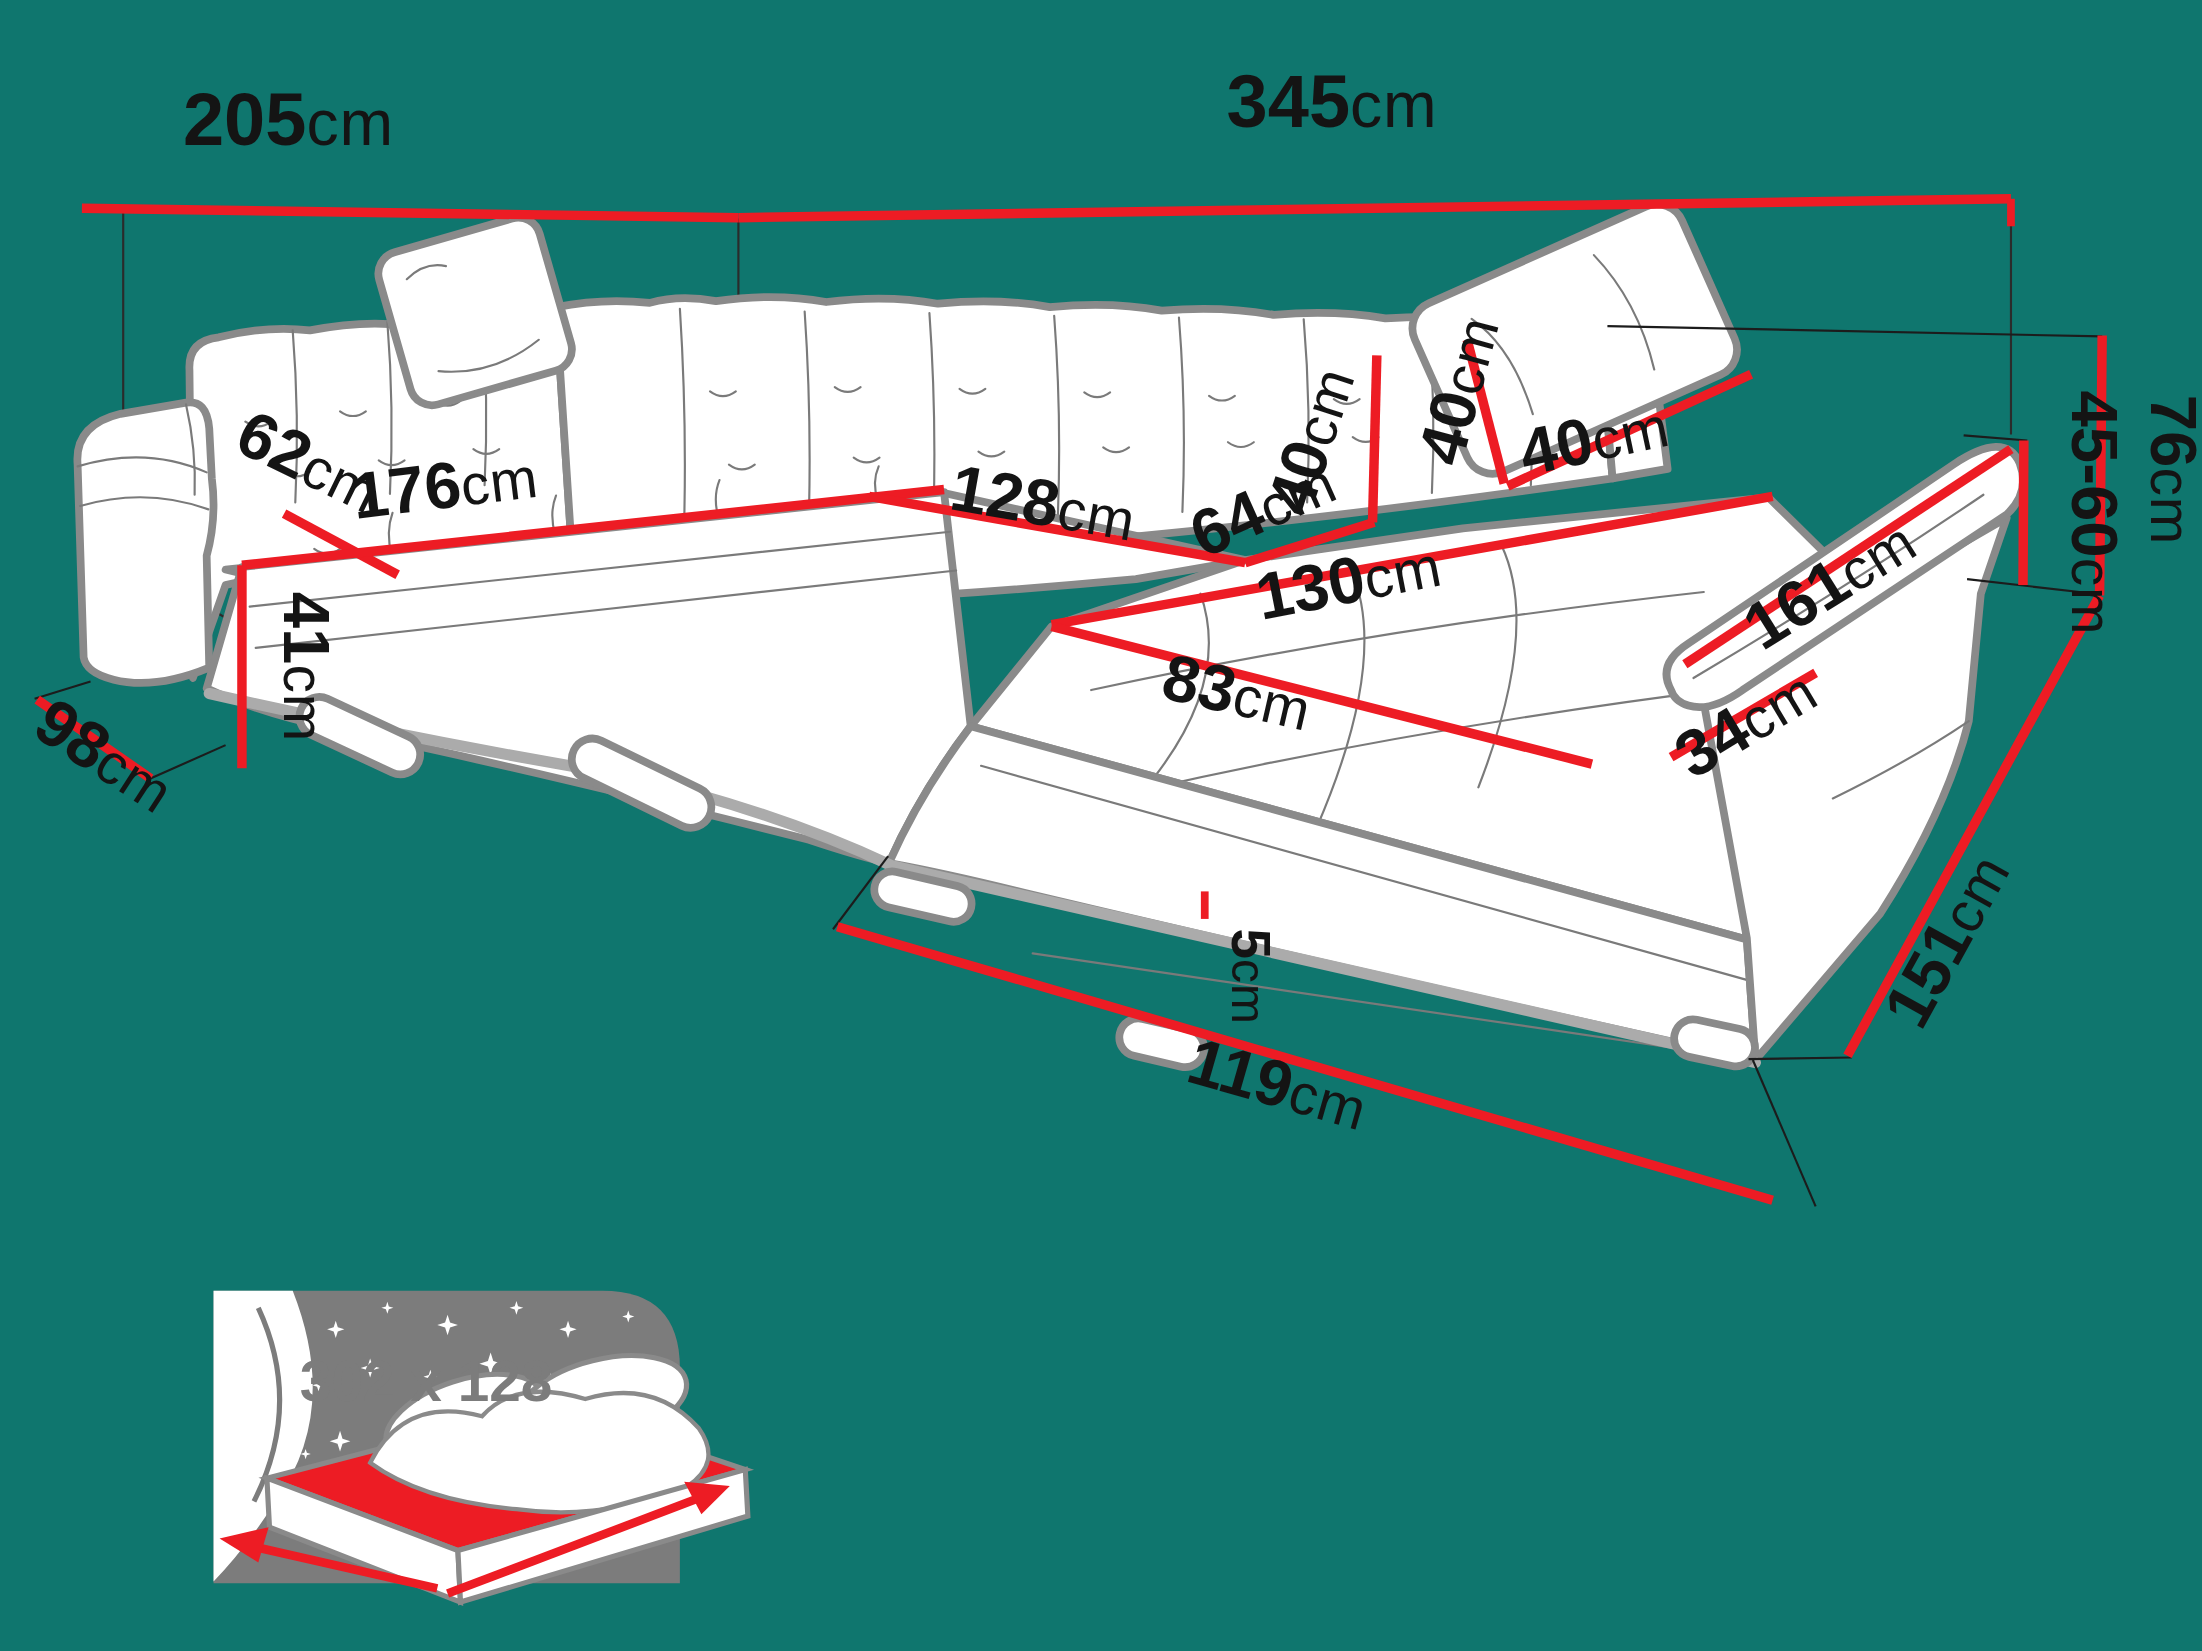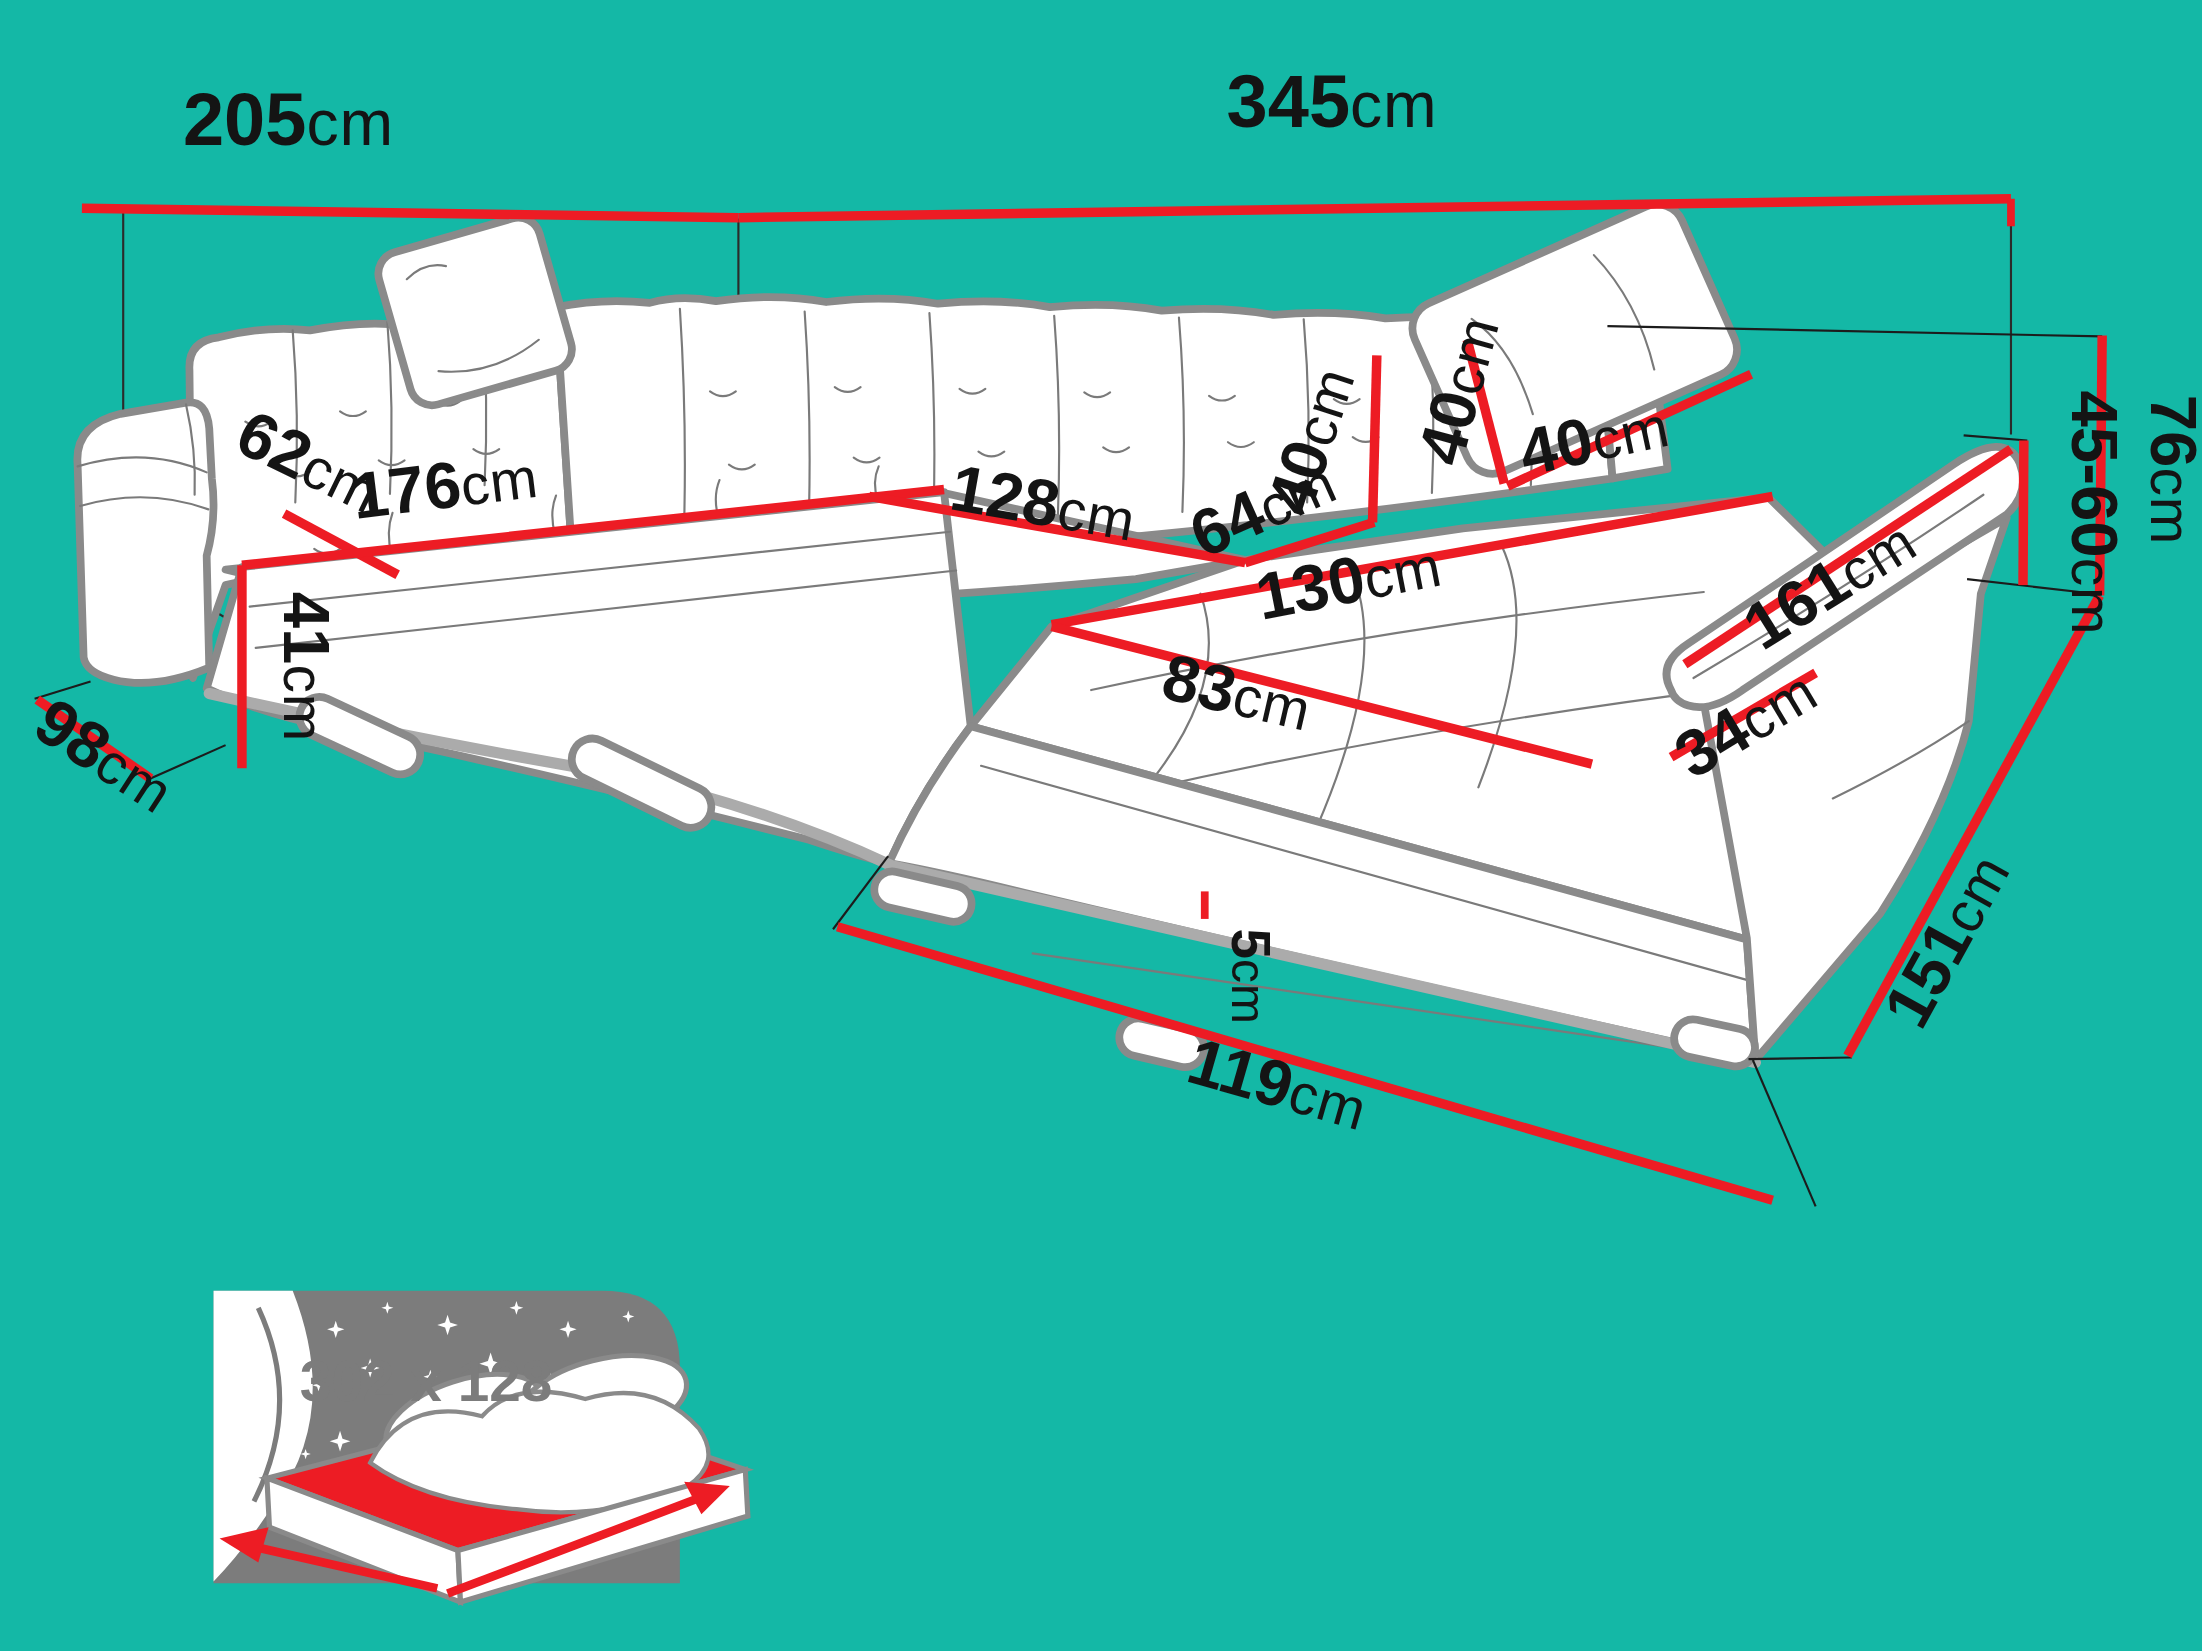--- a/index.html
+++ b/index.html
@@ -1,16 +1,16 @@
 <!DOCTYPE html>
 <html style="font-size:13.8px"><head>
 <meta charset="utf-8">
 <style>
   html,body{margin:0;padding:0;background:#fff;}
-  .stage{position:relative;width:2203px;height:1652px;background:#14b8a6;overflow:hidden;}
+  .stage{position:relative;width:2203px;height:1652px;background:#0f766e;overflow:hidden;}
   svg{position:absolute;left:0;top:0;}
   .lbl{font-family:"Liberation Sans",sans-serif;fill:#141414;}
   .num{font-weight:bold;}
   .unit{font-weight:normal;font-size:.87em;letter-spacing:1px;}
   .lbl-xl{font-size:86px;}
   .lbl-md{font-size:76px;}
   .lbl-sm{font-size:64px;}
   .gray-lbl{font-family:"Liberation Sans",sans-serif;fill:#7c7c7c;font-weight:bold;font-size:66px;}
   .sofa{fill:#ffffff;stroke:#8a8a8a;stroke-width:9;stroke-linejoin:round;}
   .sofa-thin{fill:none;stroke:#7a7a7a;stroke-width:2.5;stroke-linecap:round;}

